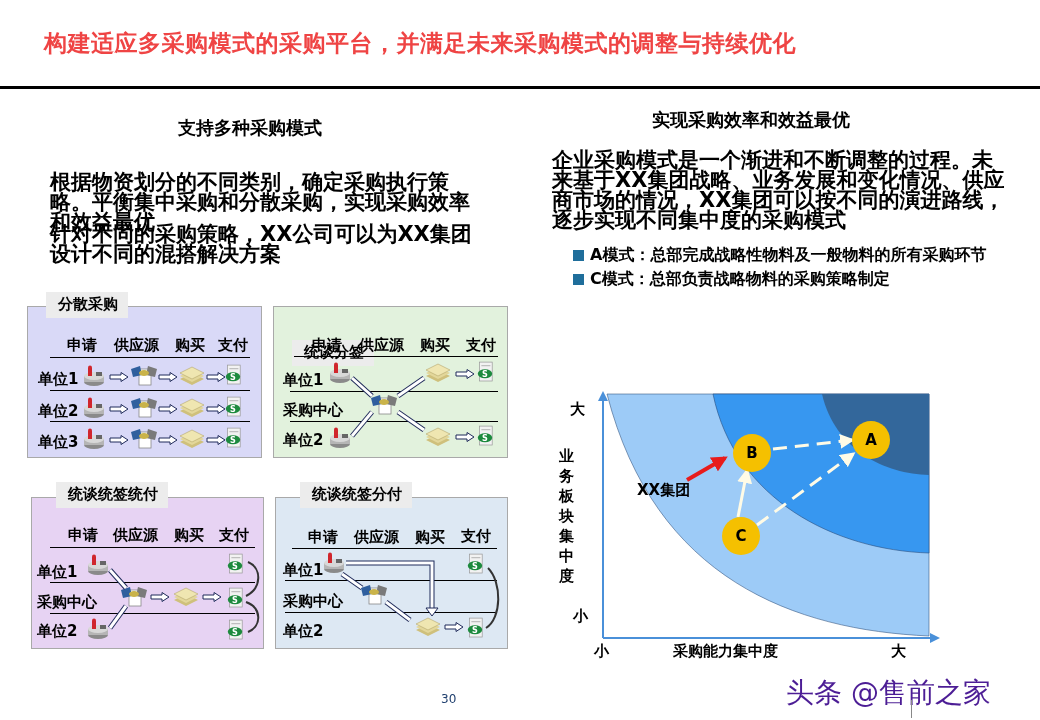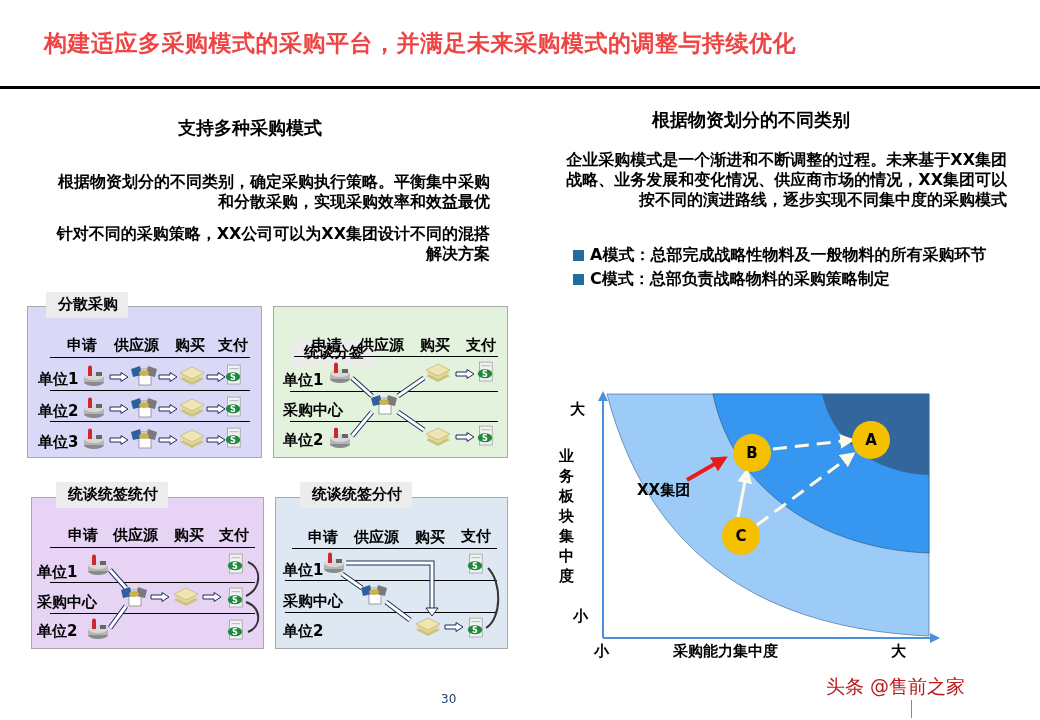--- a/index.html
+++ b/index.html
@@ -2,33 +2,33 @@
 <html><head>
 <meta charset="utf-8">
 <style>
   *{box-sizing:border-box;margin:0;padding:0;}
   html,body{width:1040px;height:720px;overflow:hidden;background:#fff;}
   body{position:relative;font-family:"DejaVu Sans","Liberation Sans",sans-serif;color:#000;}
   .abs{position:absolute;}
   .title{left:44px;top:28px;font-size:23px;font-weight:bold;color:#ef4444;letter-spacing:0.5px;white-space:nowrap;}
   .rule{left:0;top:86px;width:1040px;height:3px;background:#000;}
   .h2{font-size:18px;font-weight:bold;white-space:nowrap;margin-left:6px;}
-  .para{font-size:16px;font-weight:bold;line-height:20px;text-align:right;}
+  .para{font-size:21px;font-weight:bold;line-height:20px;}
   .panel{position:absolute;border:1px solid #a9a9a9;}
   .tab{position:absolute;background:#ececec;font-size:15px;font-weight:bold;padding:3px 10px 0 12px;height:26px;white-space:nowrap;}
   .hdr{position:absolute;font-size:15px;font-weight:bold;white-space:nowrap;}
   .lbl{position:absolute;font-size:15px;font-weight:bold;white-space:nowrap;}
   .line{position:absolute;height:1px;background:#000;}
   .ico{position:absolute;}
   .bullet-row{display:flex;align-items:flex-start;font-size:16px;font-weight:bold;line-height:20px;}
   .sq{display:inline-block;width:11px;height:11px;background:#1f6e9b;margin:5px 6px 0 0;flex:none;}
   .axis-t{position:absolute;font-size:15px;font-weight:bold;white-space:nowrap;}
   .circ{position:absolute;width:38px;height:38px;border-radius:50%;background:#f5c000;display:flex;align-items:center;justify-content:center;font-size:15px;font-weight:bold;}
   .pgno{left:441px;top:692px;font-size:12px;color:#1f3f6e;}
-  .wm{left:826px;top:674px;font-size:19px;color:#b91c1c;white-space:nowrap;}
+  .wm{left:786px;top:674px;font-size:28px;color:#4c1d95;white-space:nowrap;}
 </style>
 </head>
 <body>
 
 <div class="abs title">构建适应多采购模式的采购平台，并满足未来采购模式的调整与持续优化</div>
 <div class="abs rule"></div>
 
 <div class="abs h2" style="left:172px;top:116px;">支持多种采购模式</div>
 <div class="abs para" style="left:50px;top:172px;width:440px;">根据物资划分的不同类别，确定采购执行策略。平衡集中采购和分散采购，实现采购效率和效益最优</div>
 <div class="abs para" style="left:50px;top:224px;width:440px;">针对不同的采购策略，XX公司可以为XX集团设计不同的混搭解决方案</div>
@@ -193,21 +193,21 @@
   <use href="#i-sup" x="40" y="32" width="28" height="24"></use>
   <line x1="66" y1="52" x2="90" y2="70" stroke="#1f2a5a" stroke-width="5"></line>
     <line x1="66" y1="52" x2="90" y2="70" stroke="#fff" stroke-width="3"></line>
   <use href="#i-buy" x="94" y="66" width="28" height="22"></use>
   <use href="#i-arr" x="124" y="72" width="20" height="10"></use>
   <use href="#i-pay" x="146" y="2" width="18" height="24"></use>
   <use href="#i-pay" x="146" y="66" width="18" height="24"></use>
   <path d="M166,78 C182,68 182,32 168,18" fill="none" stroke="#333" stroke-width="2"></path>
 </svg>
 
-<div class="abs h2" style="left:646px;top:108px;">根据物资划分的不同类别</div>
+<div class="abs h2" style="left:646px;top:108px;">实现采购效率和效益最优</div>
 <div class="abs para" style="left:552px;top:150px;width:455px;">企业采购模式是一个渐进和不断调整的过程。未来基于XX集团战略、业务发展和变化情况、供应商市场的情况，XX集团可以按不同的演进路线，逐步实现不同集中度的采购模式</div>
 <div class="abs" style="left:573px;top:245px;width:432px;">
   <div class="bullet-row" style="margin-bottom:4px;">
     <span class="sq"></span>
     <span>A模式：总部完成战略性物料及一般物料的所有采购环节</span>
   </div>
   <div class="bullet-row">
     <span class="sq"></span>
     <span>C模式：总部负责战略物料的采购策略制定</span>
   </div>

